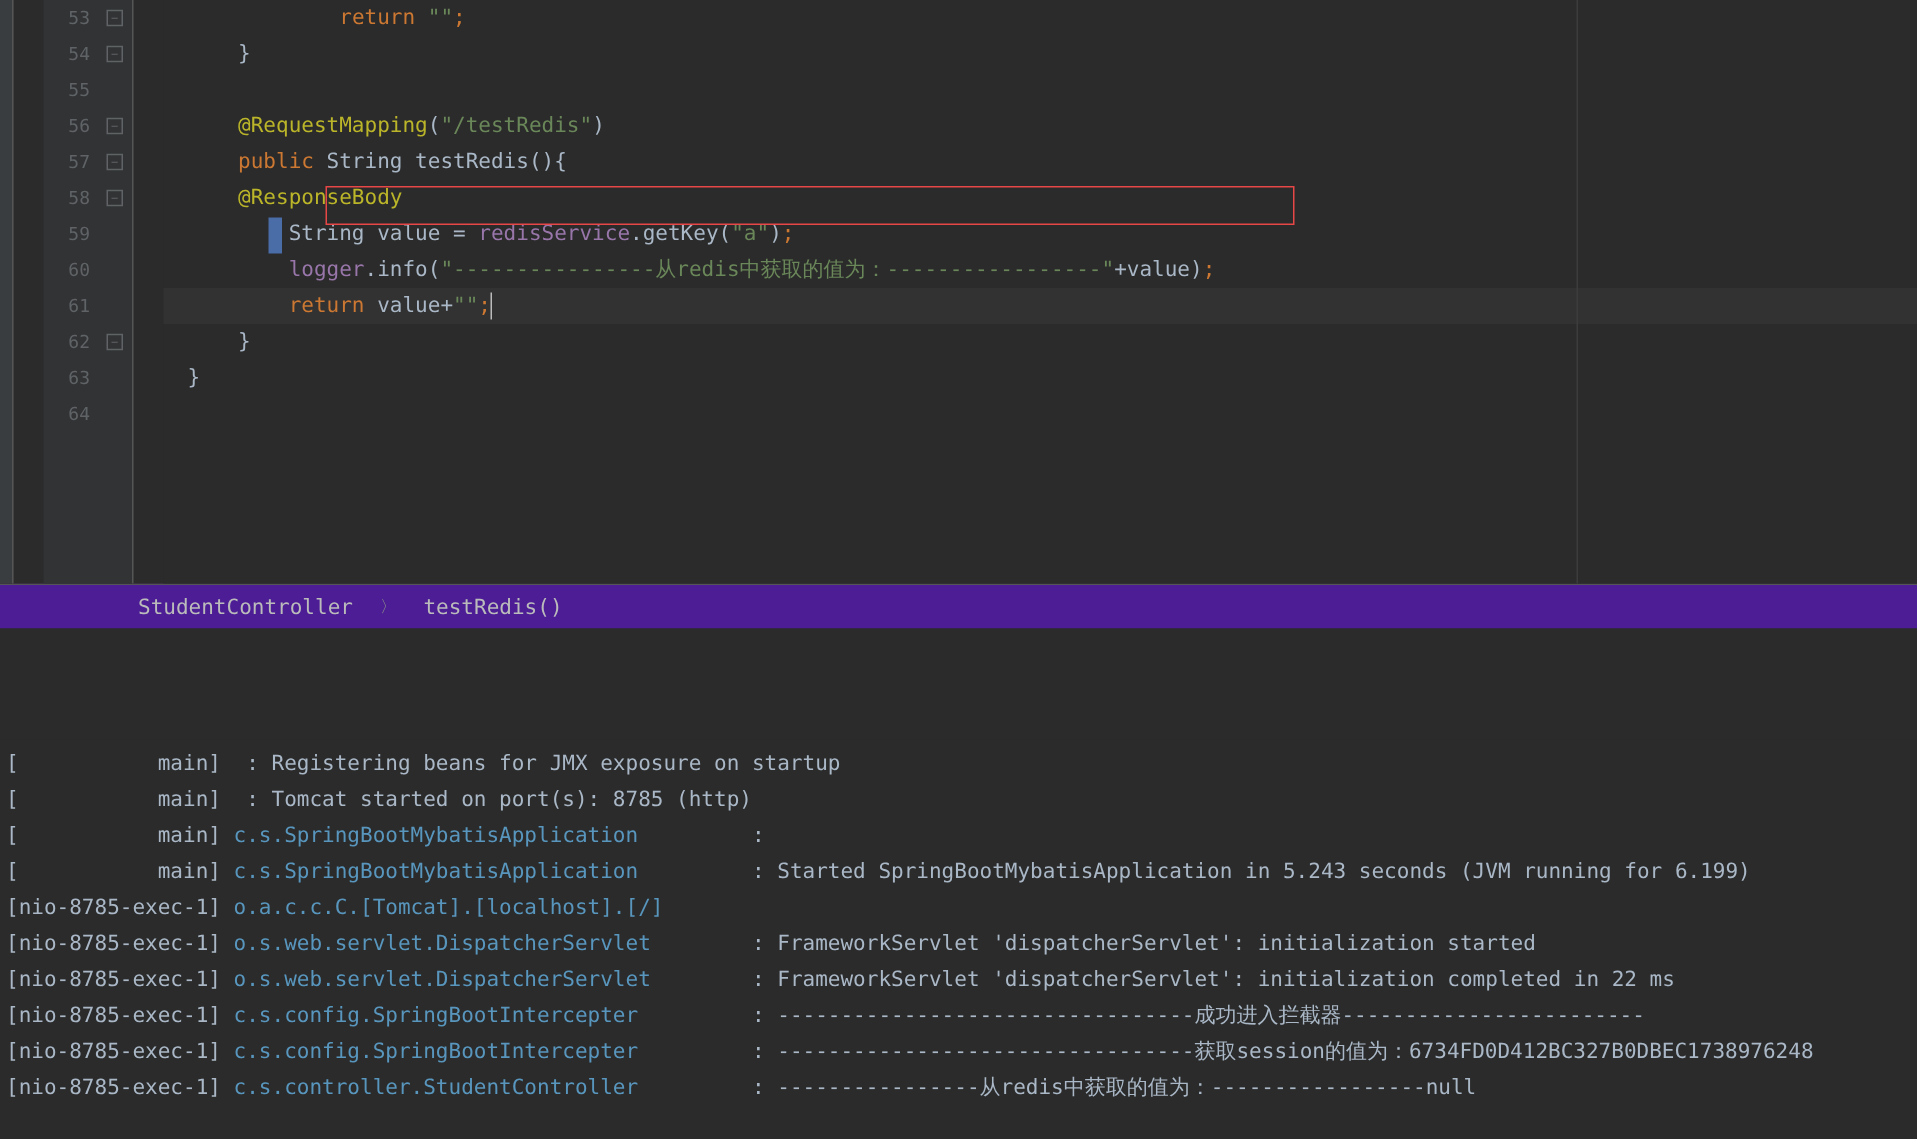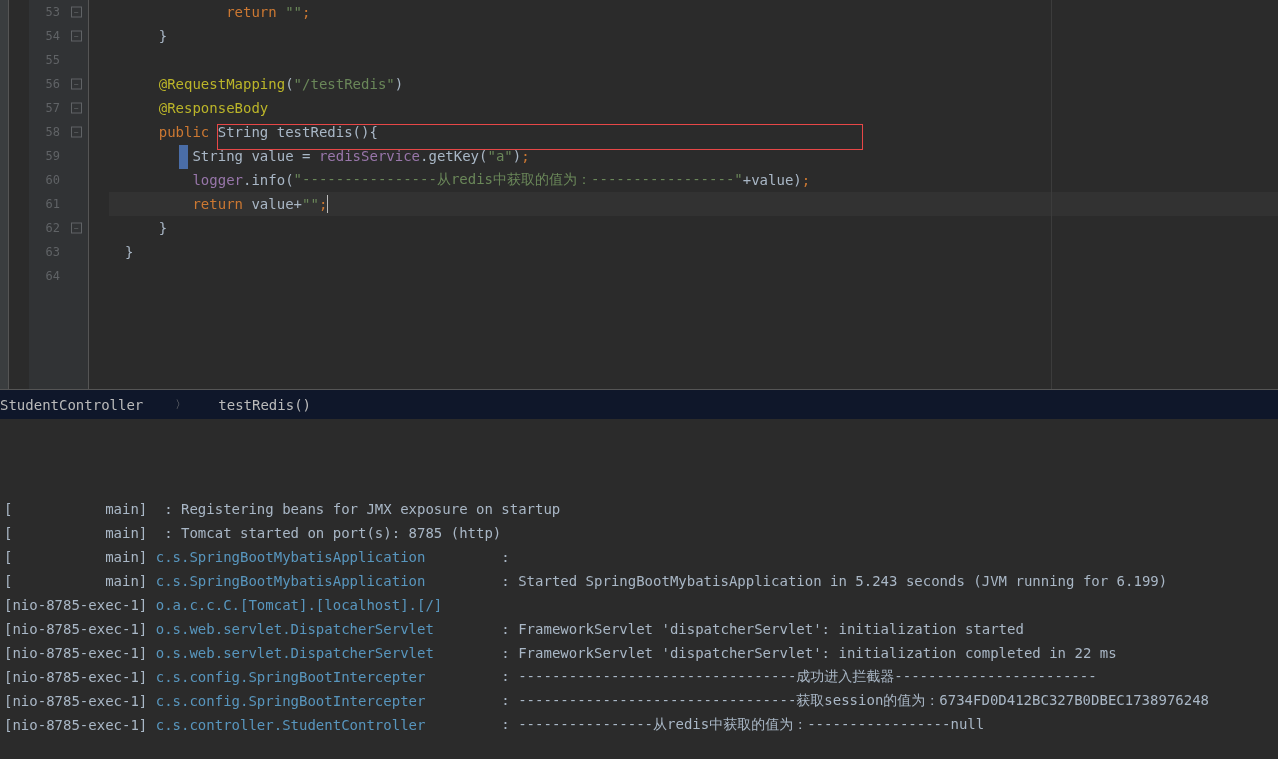--- a/index.html
+++ b/index.html
@@ -16,21 +16,21 @@
 .ann { color:#bbb529; }
 .str { color:#6a8759; }
 .field { color:#9876aa; }
 .type { color:#a9b7c6; }
 .plain { color:#a9b7c6; }
 .sc { color:#cc7832; }
 .red-box { position:absolute; border:1px solid #e74747; pointer-events:none; }
 .red-box.code { left:108px; top:124px; width:646px; height:26px; }
 .caret { display:inline-block; width:1px; height:18px; background:#bbbbbb; vertical-align:middle; }
 .right-margin { position:absolute; right:226px; top:0; bottom:0; width:1px; background:#3c3c3c; }
-.breadcrumb { height:30px; background:#0f172a; border-top:1px solid #555; display:flex; align-items:center; gap:32px; font-size:14px; color:#bbbbbb; }
+.breadcrumb { height:30px; background:#4c1d95; border-top:1px solid #555; display:flex; align-items:center; padding-left:92px; gap:18px; font-size:14px; color:#bbbbbb; }
 .breadcrumb .arrow { color:#888; font-size:11px; }
 .console-spacer { height:74px; background:#2b2b2b; }
 .console { background:#2b2b2b; padding:4px 4px 40px 4px; font-family:Consolas,monospace; font-size:14px; position:relative; }
 .log-line { height:24px; display:flex; align-items:center; white-space:pre; }
 .thread { color:#a9b7c6; }
 .logger { color:#5896be; }
 .msg { color:#a9b7c6; }
 .blue-mark { position:absolute; left:70px; width:9px; height:24px; background:#4a6da7; }
 </style>
 </head>
@@ -52,22 +52,22 @@
       <div class="gutter-line">63</div>
       <div class="gutter-line">64</div>
     </div>
   <div class="code-area" id="code">
     <div class="right-margin"></div>
     <div class="red-box code"></div>
   <div class="code-line"><span class="plain">            </span><span class="kw">return</span><span class="str"> ""</span><span class="sc">;</span></div>
       <div class="code-line"><span class="plain">    </span><span class="plain">}</span></div>
       <div class="code-line"></div>
       <div class="code-line"><span class="plain">    </span><span class="ann">@RequestMapping</span><span class="plain">(</span><span class="str">"/testRedis"</span><span class="plain">)</span></div>
+      <div class="code-line"><span class="plain">    </span><span class="kw">public</span><span class="type"> String </span><span class="type">testRedis</span><span class="plain">(){</span></div>
       <div class="code-line"><span class="plain">    </span><span class="ann">@ResponseBody</span></div>
-      <div class="code-line"><span class="plain">    </span><span class="kw">public</span><span class="type"> String </span><span class="type">testRedis</span><span class="plain">(){</span></div>
       <div class="blue-mark" style="top: 145px;"></div>
       <div class="code-line"><span class="plain">        </span><span class="plain">String value = </span><span class="field">redisService</span><span class="plain">.getKey(</span><span class="str">"a"</span><span class="plain">)</span><span class="sc">;</span></div>
       <div class="code-line"><span class="plain">        </span><span class="field">logger</span><span class="plain">.info(</span><span class="str">"----------------从redis中获取的值为：-----------------"</span><span class="plain">+value)</span><span class="sc">;</span></div>
       <div class="code-line cursor-line"><span class="plain">        </span><span class="kw">return</span><span class="plain"> value+</span><span class="str">""</span><span class="sc">;</span><span class="caret"></span></div>
       <div class="code-line"><span class="plain">    </span><span class="plain">}</span></div>
       <div class="code-line"><span class="plain">}</span></div>
       <div class="code-line"></div>
     </div>
 </div>
 

